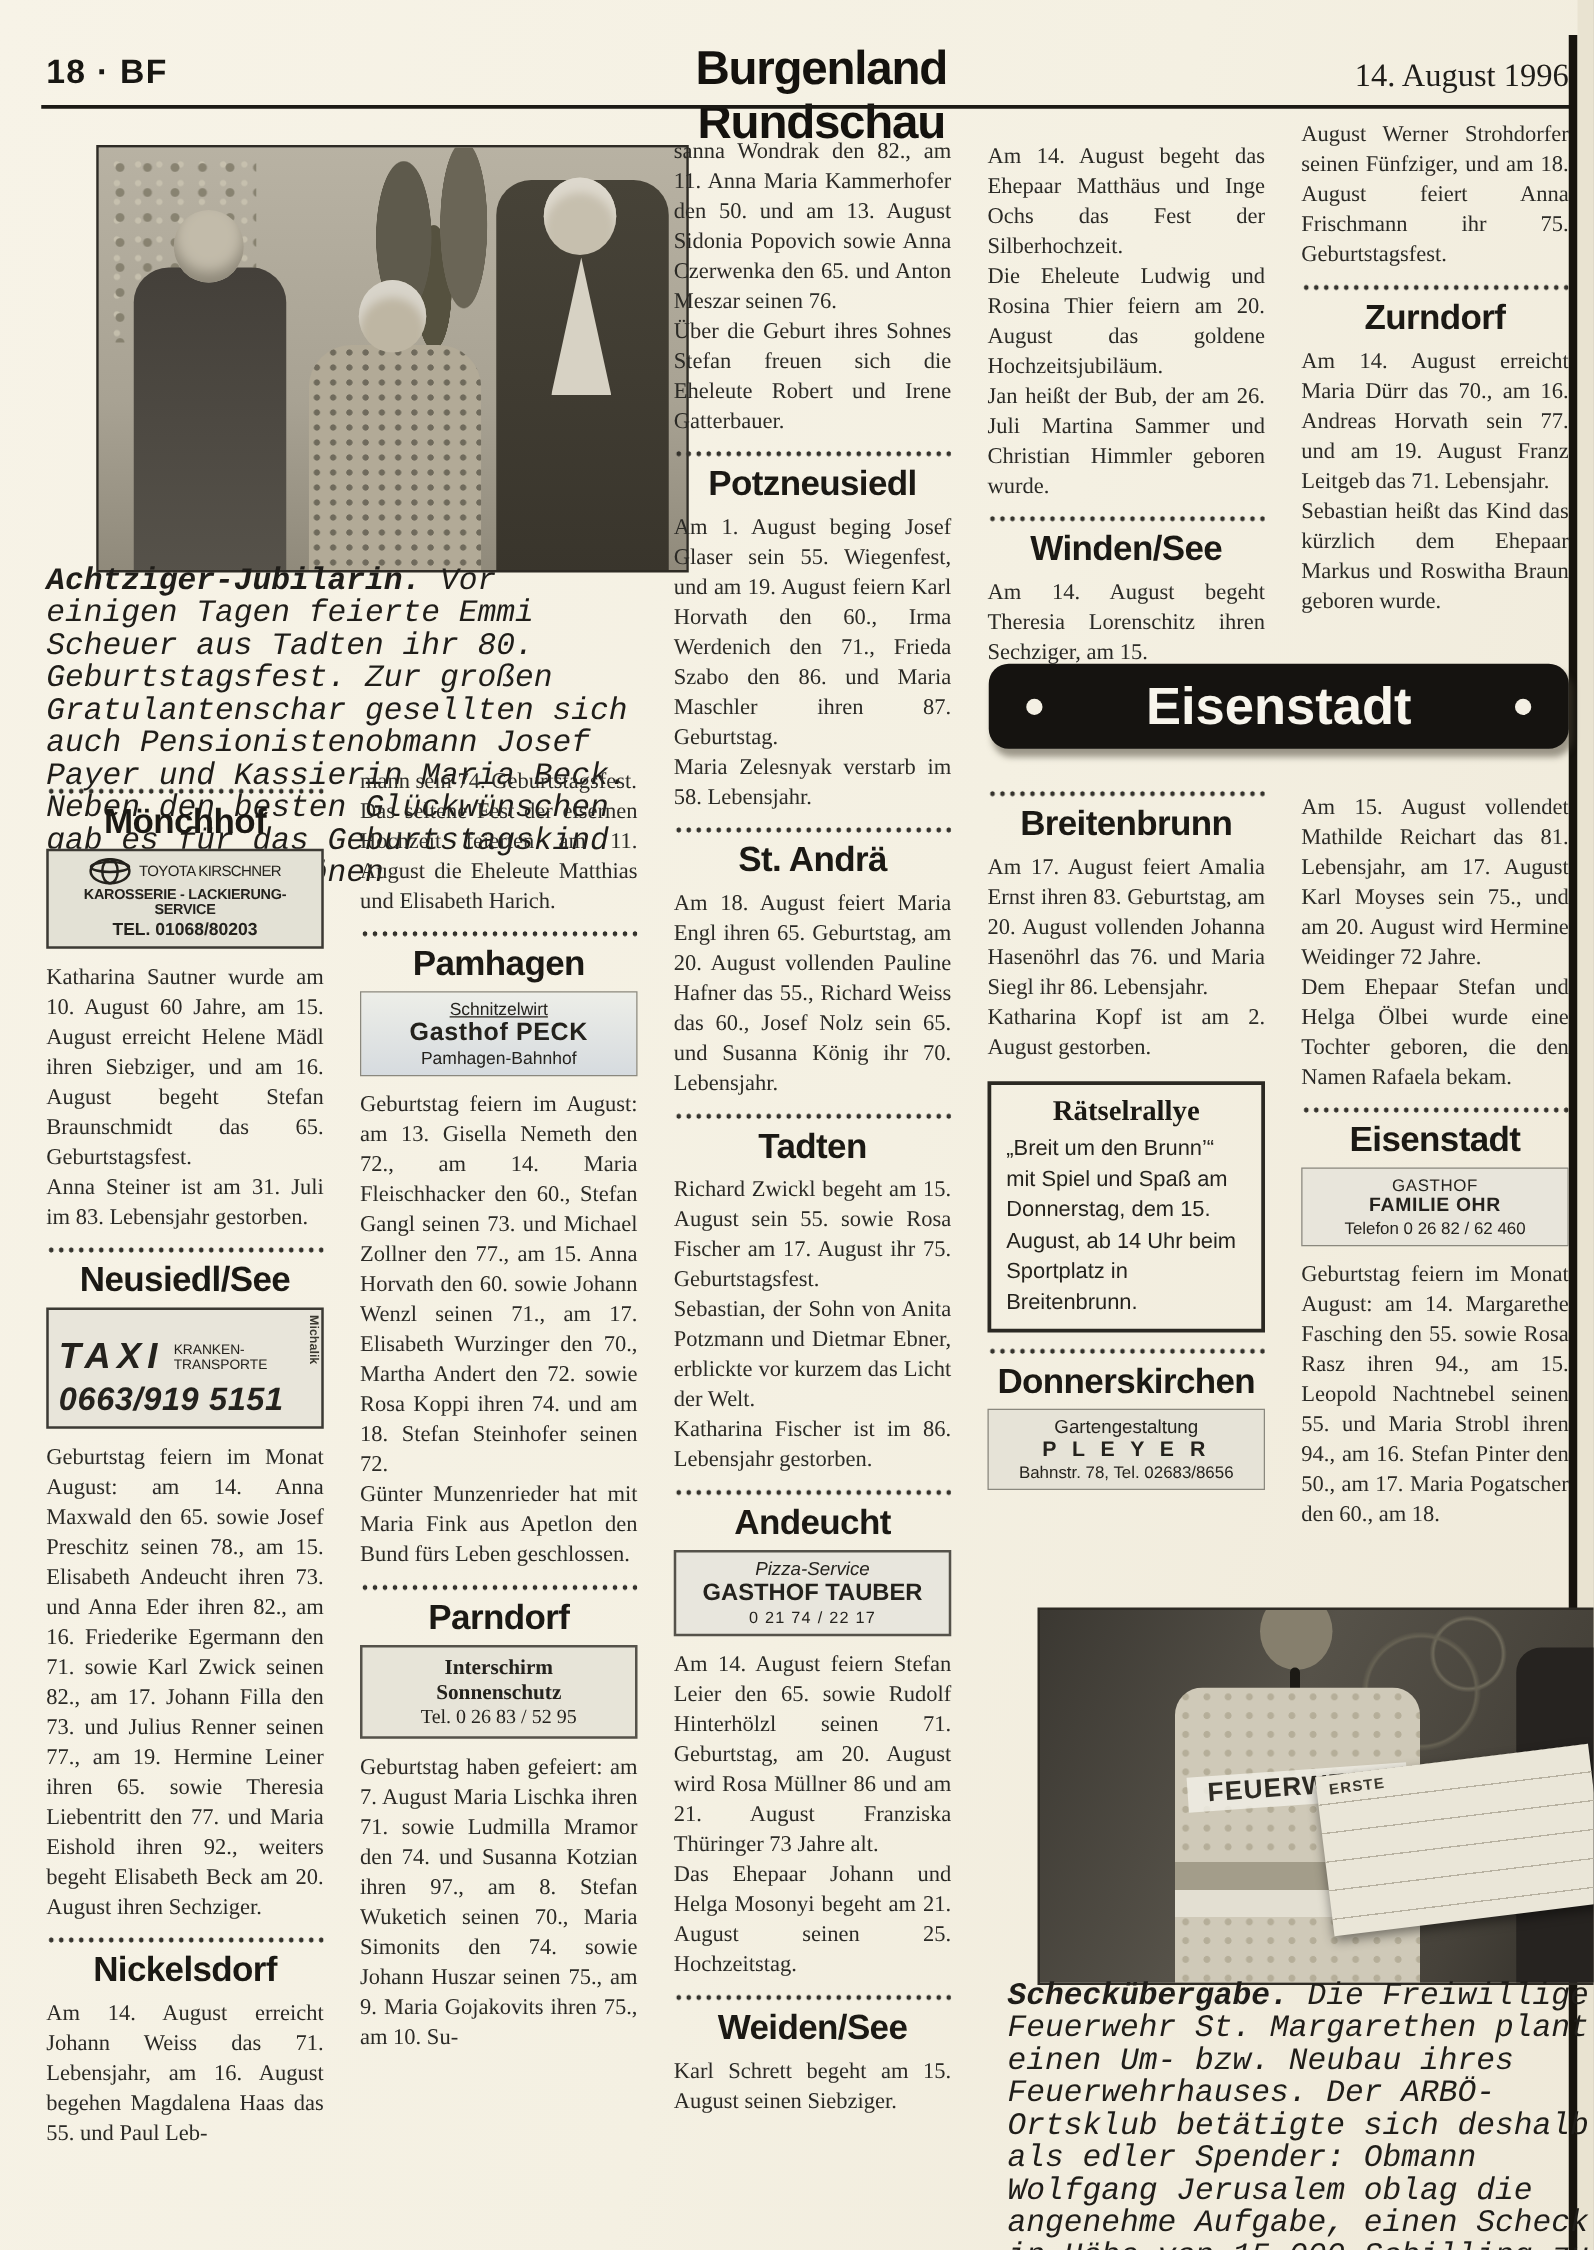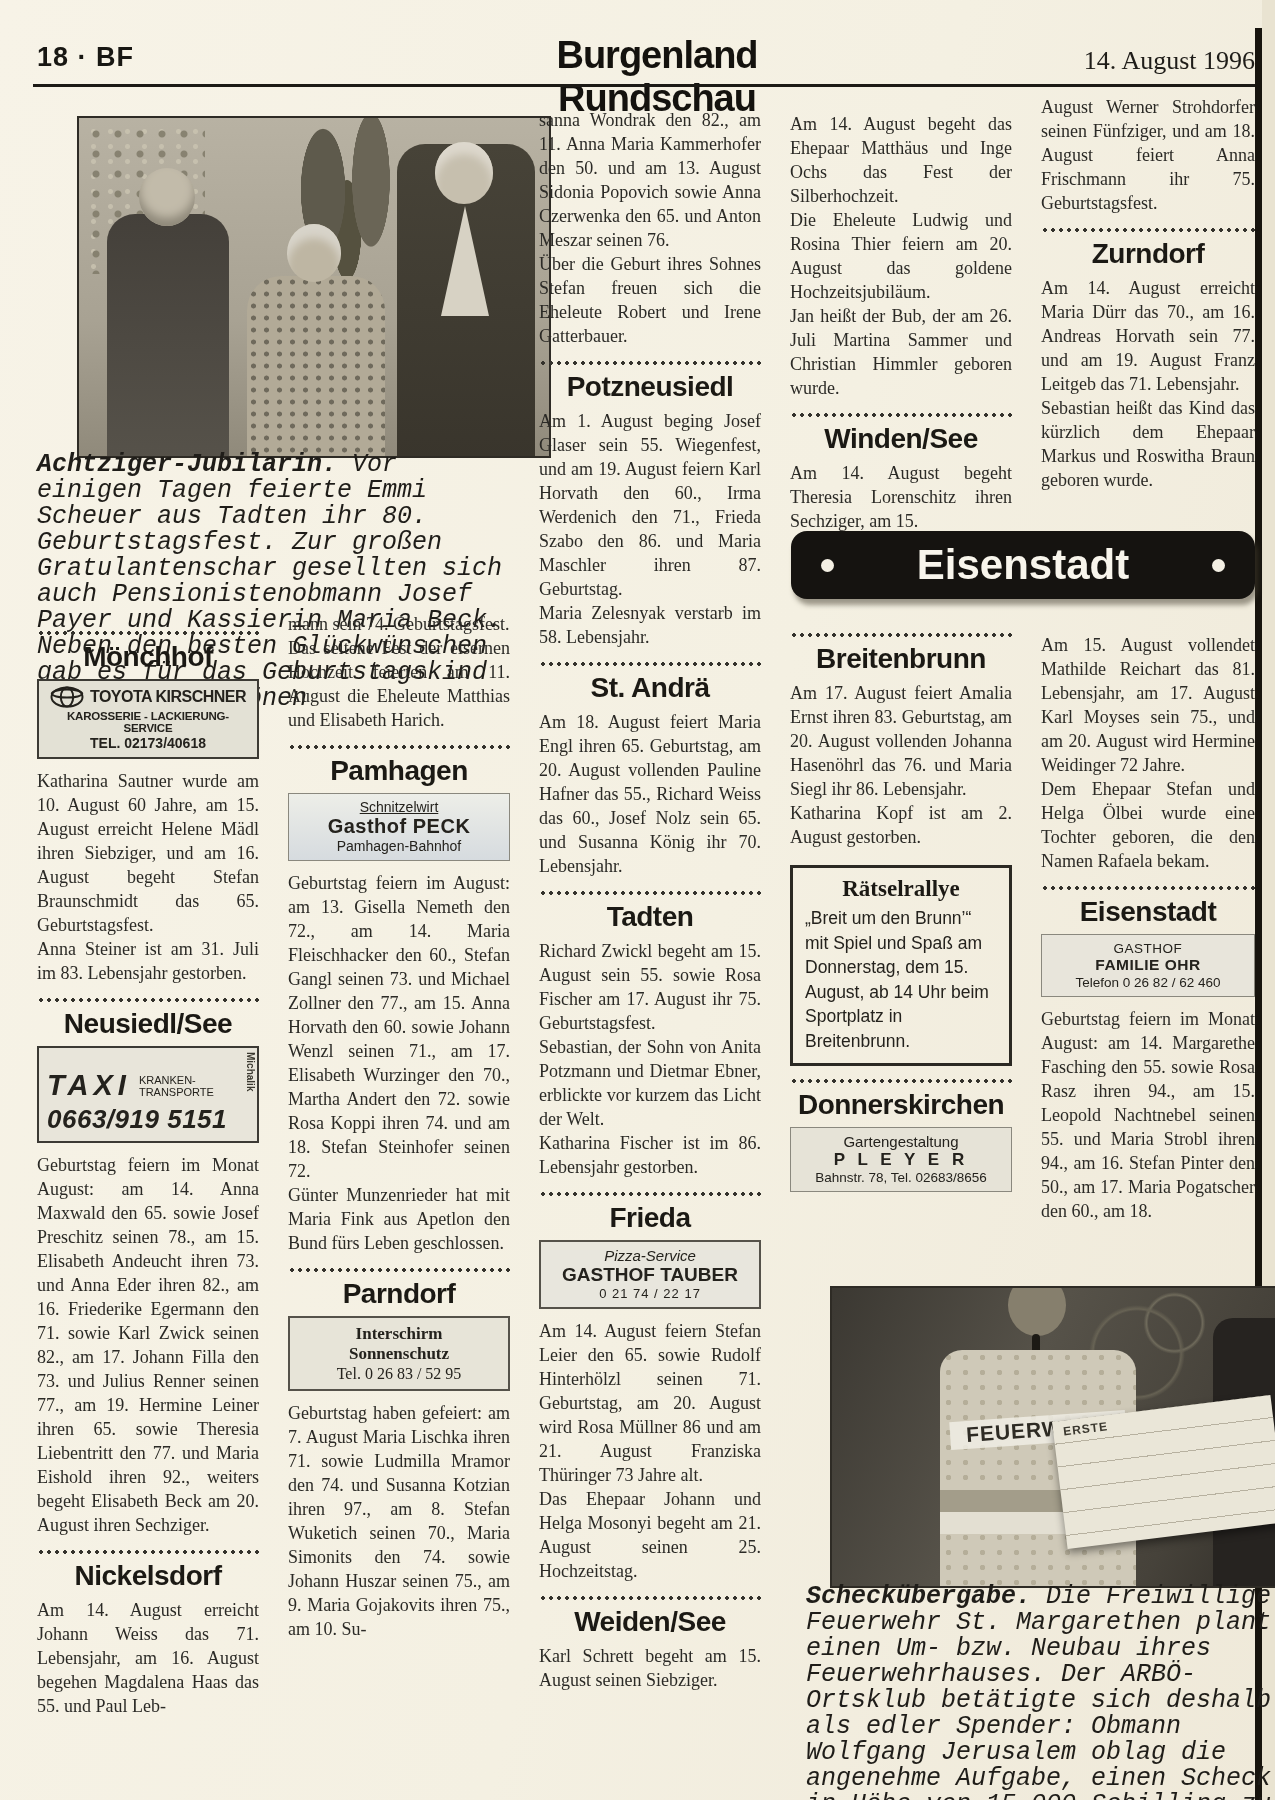--- a/index.html
+++ b/index.html
@@ -32,21 +32,21 @@
   .dotrule{height:6px;margin:2px 0 5px;
     background-image:radial-gradient(circle,#34322c 1.8px,rgba(0,0,0,0) 2.1px);
     background-size:8px 6px;background-position:0 50%;background-repeat:repeat-x;}
   .sec-title{margin:0 0 6px;text-align:center;font-family:"Liberation Sans",sans-serif;font-weight:700;font-size:28px;letter-spacing:-0.5px;color:#1b1914;}
   .body p{margin:0;text-align:justify;font-size:18px;line-height:24px;color:#2b2a26;}
   
   .ad{margin:2px 0 10px;text-align:center;font-family:"Liberation Sans",sans-serif;color:#24221d;}
   .ad-toyota{border:2px solid #3c3a34;background:#e3e1d5;padding:5px 3px 6px;}
   .toyota-row{display:flex;align-items:center;justify-content:center;gap:6px;}
   .toyota-logo{width:34px;height:22px;}
-  .toyota-name{font-weight:700;font-size:16px;letter-spacing:-0.5px;}
+  .toyota-name{font-weight:400;font-size:12px;letter-spacing:-0.5px;}
   .toyota-sub{font-weight:700;font-size:11.5px;margin-top:2px;letter-spacing:-0.2px;}
   .toyota-tel{font-weight:700;font-size:14px;margin-top:1px;}
   .ad-taxi{position:relative;border:2px solid #3c3a34;background:#e8e5da;padding:21px 14px 6px 8px;text-align:left;}
   .taxi-row1{display:flex;align-items:center;gap:8px;}
   .taxi-brand{font-style:italic;font-weight:800;font-size:29px;letter-spacing:5px;}
   .taxi-svc{font-size:11px;line-height:12px;font-weight:400;}
   .taxi-phone{font-style:italic;font-weight:800;font-size:26px;letter-spacing:0.5px;margin-top:2px;}
   .taxi-side{position:absolute;right:1px;top:4px;bottom:4px;writing-mode:vertical-rl;font-size:10px;font-weight:700;color:#3a382f;}
   .ad-peck{border:1px solid #8a887e;background:linear-gradient(180deg,#edeee8,#d6dbdf);padding:5px 4px 6px;}
   .peck-l1{font-size:14px;text-decoration:underline;}
@@ -160,21 +160,21 @@
       <div class="ad ad-toyota">
         <div class="toyota-row">
           <svg class="toyota-logo" viewBox="0 0 34 22">
               <ellipse cx="17" cy="11" rx="15.5" ry="9.6" fill="none" stroke="#23211c" stroke-width="2"></ellipse>
               <ellipse cx="17" cy="11" rx="6.2" ry="9.6" fill="none" stroke="#23211c" stroke-width="2"></ellipse>
               <ellipse cx="17" cy="7.6" rx="15.2" ry="4" fill="none" stroke="#23211c" stroke-width="2"></ellipse>
             </svg>
           <span class="toyota-name">TOYOTA KIRSCHNER</span>
         </div>
         <div class="toyota-sub">KAROSSERIE - LACKIERUNG- SERVICE</div>
-        <div class="toyota-tel">TEL. 02173/40618</div>
+        <div class="toyota-tel">TEL. 01068/80203</div>
       </div>
       <div class="body">
           <p>Katharina Sautner wurde am 10. August 60 Jahre, am 15. August erreicht Helene Mädl ihren Siebziger, und am 16. August begeht Stefan Braunschmidt das 65. Geburtstagsfest.</p>
           <p>Anna Steiner ist am 31. Juli im 83. Lebensjahr gestorben.</p>
         </div>
     </section>
     <section class="sec">
       <div class="dotrule"></div>
       <h2 class="sec-title">Neusiedl/See</h2>
       <div class="ad ad-taxi">
@@ -261,21 +261,21 @@
       <div class="dotrule"></div>
       <h2 class="sec-title">Tadten</h2>
       <div class="body">
           <p>Richard Zwickl begeht am 15. August sein 55. sowie Rosa Fischer am 17. August ihr 75. Geburtstagsfest.</p>
           <p>Sebastian, der Sohn von Anita Potzmann und Dietmar Ebner, erblickte vor kurzem das Licht der Welt.</p>
           <p>Katharina Fischer ist im 86. Lebensjahr gestorben.</p>
         </div>
     </section>
     <section class="sec">
       <div class="dotrule"></div>
-      <h2 class="sec-title">Frieda</h2>
+      <h2 class="sec-title">Andeucht</h2>
       <div class="ad ad-tauber">
         <div class="tauber-l1">Pizza-Service</div>
         <div class="tauber-l2">GASTHOF TAUBER</div>
         <div class="tauber-l3">0 21 74 / 22 17</div>
       </div>
       <div class="body">
           <p>Am 14. August feiern Stefan Leier den 65. sowie Rudolf Hinterhölzl seinen 71. Geburtstag, am 20. August wird Rosa Müllner 86 und am 21. August Franziska Thüringer 73 Jahre alt.</p>
           <p>Das Ehepaar Johann und Helga Mosonyi begeht am 21. August seinen 25. Hochzeitstag.</p>
         </div>
     </section>

